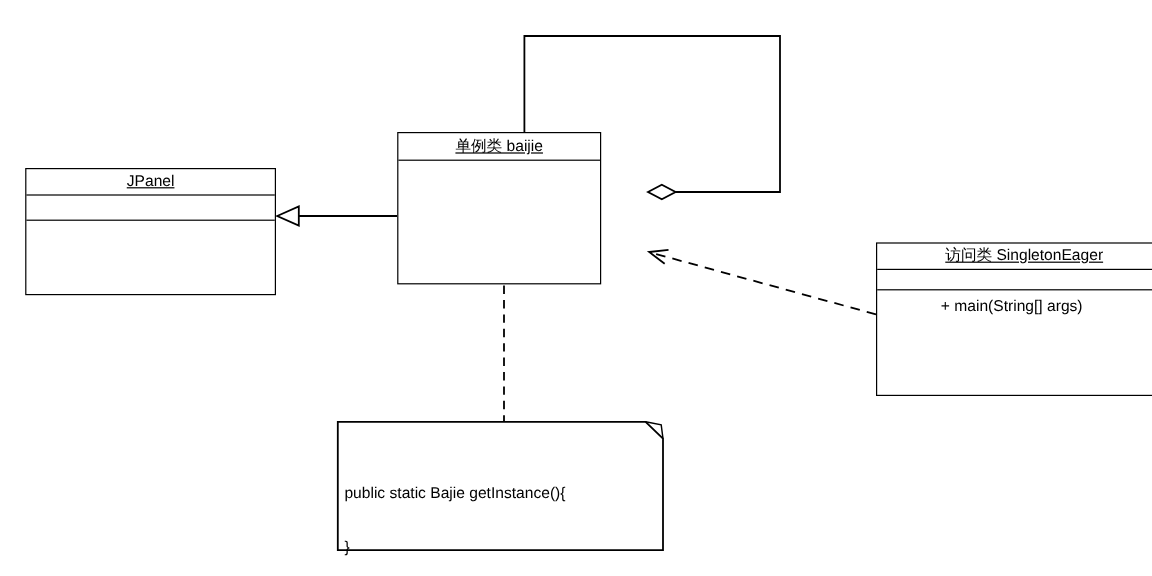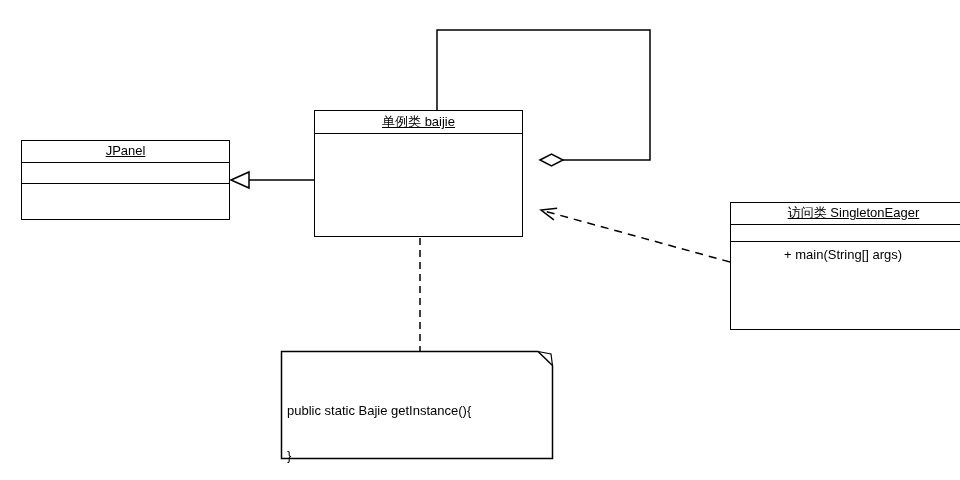--- a/index.html
+++ b/index.html
@@ -17,26 +17,26 @@
   }
   .c-title{
     text-align:center;border-bottom:1.5px solid #000000;
     text-decoration:underline;white-space:nowrap;overflow:hidden;
   }
   .c-attrs{border-bottom:1.5px solid #000000;}
   .c-methods{flex:1;}
   .member{height:20px;line-height:20px;padding-left:5px;white-space:nowrap;overflow:hidden;}
 
   
-  #box-jpanel{left:21px;top:140px;width:209px;height:80px;}
+  #box-jpanel{left:21px;top:140px;width:209px;height:106px;}
   #box-jpanel .c-title{height:22px;line-height:20px;}
   #box-jpanel .c-attrs{height:21px;}
 
   
-  #box-singleton{left:314px;top:110px;width:209px;height:127px;gap:32px;}
+  #box-singleton{left:331px;top:110px;width:170px;height:127px;gap:32px;}
   #box-singleton .c-title{height:23px;line-height:21px;}
   #box-singleton .c-attrs{height:20px;}
   #box-singleton .c-attrs .member{height:18px;line-height:18px;}
 
   
   #box-accessor{left:730px;top:202px;width:247px;height:128px;}
   #box-accessor .c-title{height:22px;line-height:20px;}
   #box-accessor .c-attrs{height:17px;}
   #box-accessor .c-methods{padding-top:3px;margin-left:48px;}
 

